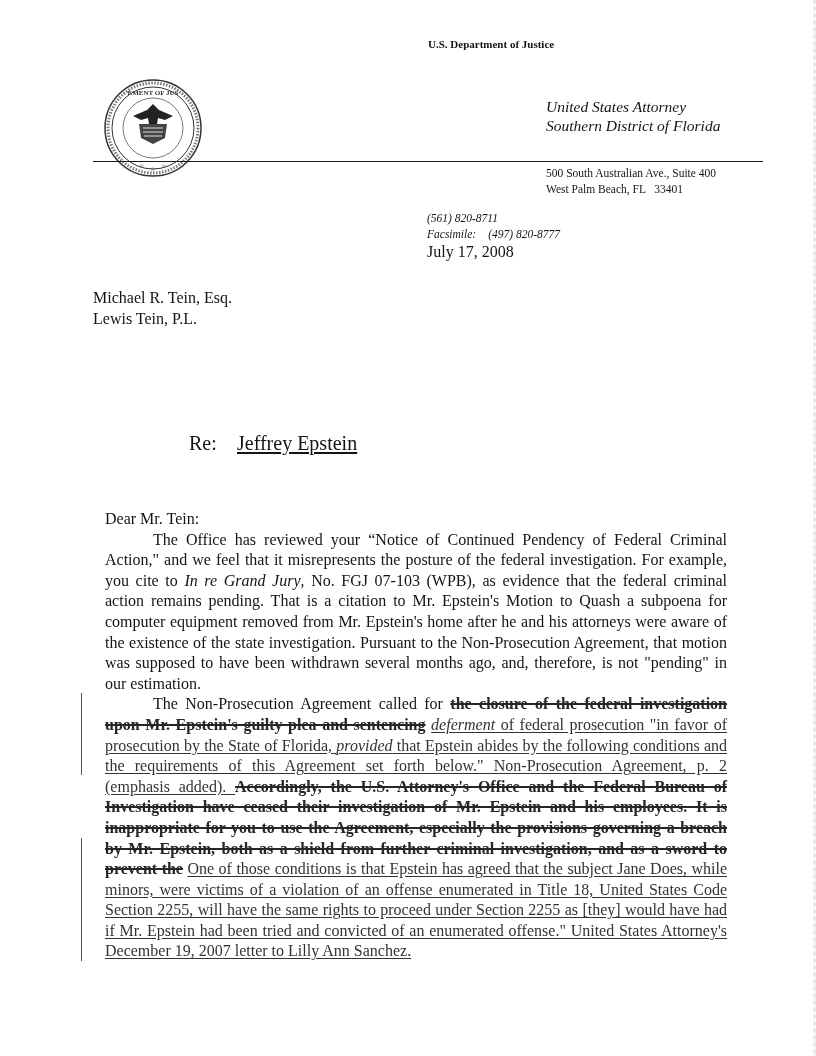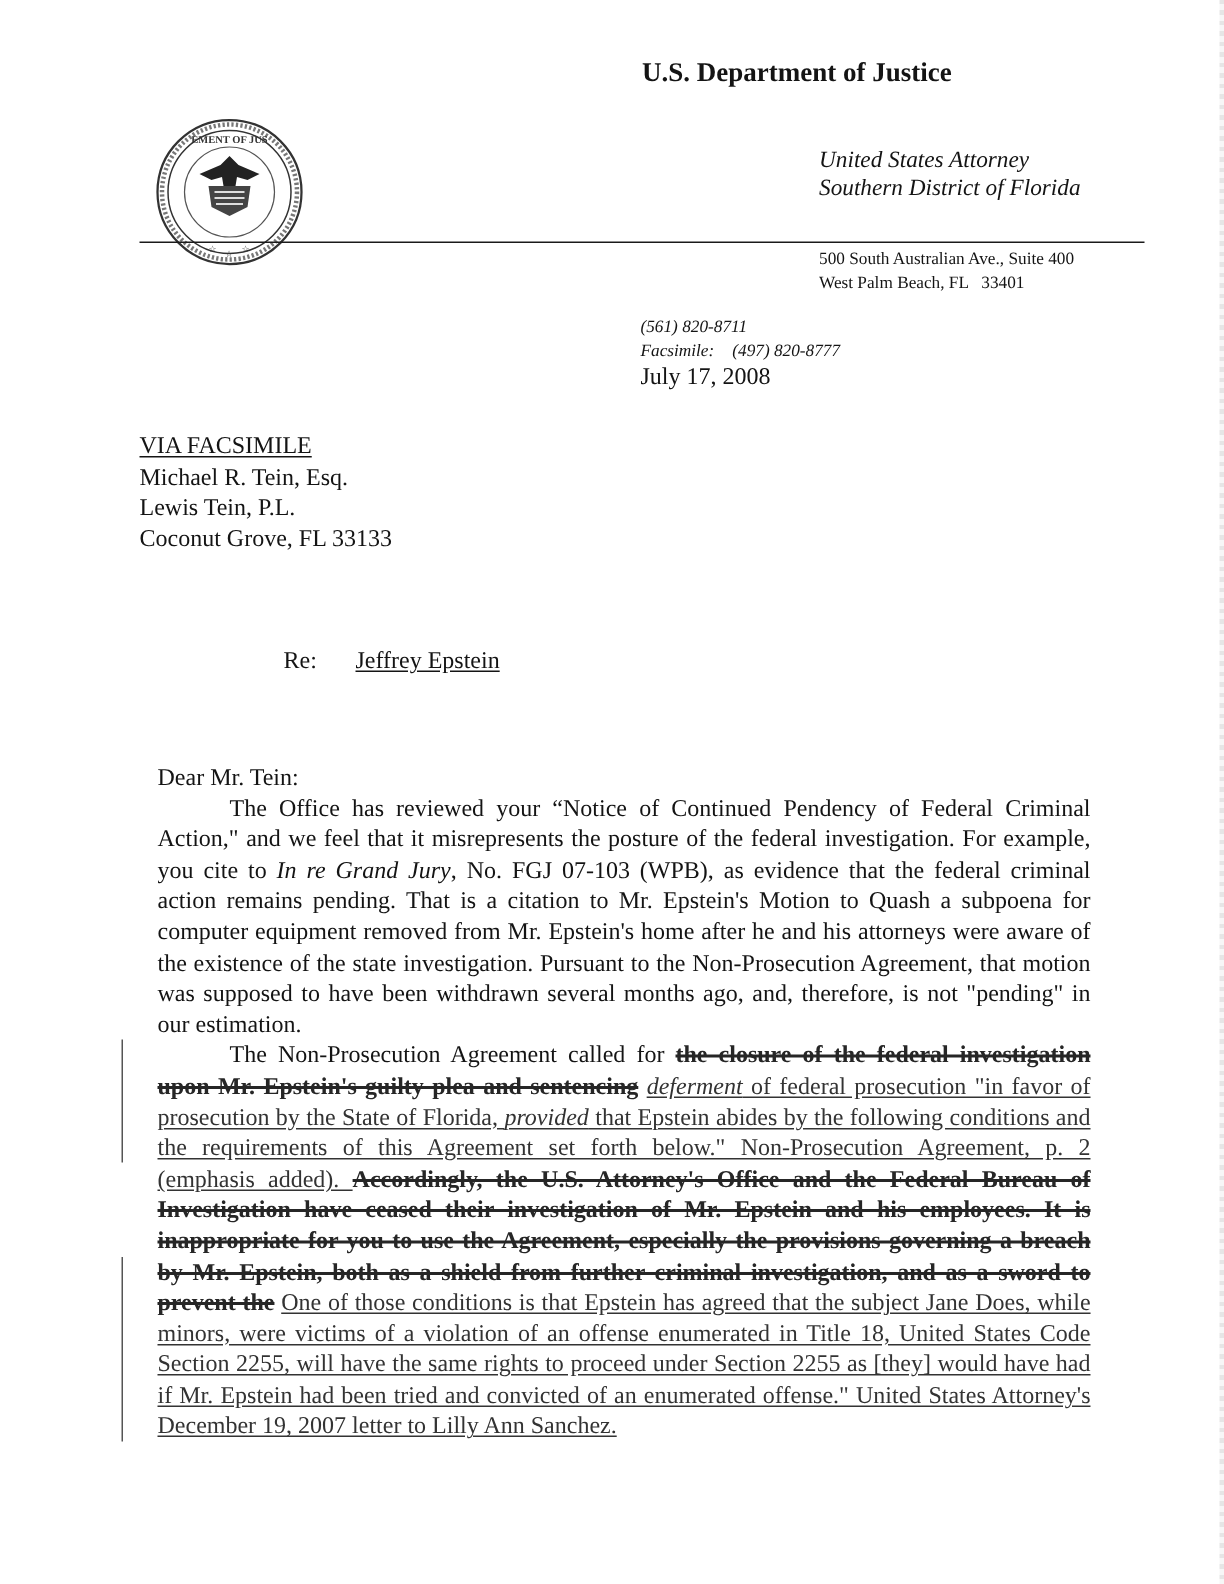--- a/index.html
+++ b/index.html
@@ -1,29 +1,29 @@
 <!DOCTYPE html>
 <html><head>
 <meta charset="utf-8">
 <style>
   html, body { margin: 0; padding: 0; background: #ffffff; }
   body { width: 816px; height: 1056px; position: relative; overflow: hidden;
          font-family: "Liberation Serif", serif; color: #141414; }
   .abs { position: absolute; }
-  .agency { left: 428px; top: 38px; font-size: 18px; font-weight: bold; }
+  .agency { left: 428px; top: 38px; font-size: 11px; font-weight: bold; }
   .seal { left: 103px; top: 78px; width: 100px; height: 102px; }
   .office { left: 546px; top: 97px; font-size: 15.5px; font-style: italic; line-height: 19px; }
   .rule { left: 93px; top: 161px; width: 670px; height: 0; border-top: 1.6px solid #1a1a1a; }
   .addr { left: 546px; top: 166px; font-size: 11.5px; line-height: 15.5px; }
   .phones { left: 427px; top: 211px; font-size: 11.5px; font-style: italic; line-height: 15.5px; }
   .phones .sp { display: inline-block; width: 12px; }
   .date { left: 427px; top: 243px; font-size: 16px; }
   .recip { left: 93px; top: 288px; font-size: 16px; line-height: 20.5px; }
   .recip .u { text-decoration: underline; text-underline-offset: 2px; }
-  .re { left: 189px; top: 432px; font-size: 16px; }
+  .re { left: 189px; top: 432px; font-size: 20px; }
   .re .lbl { display: inline-block; width: 48px; }
   .re .subj { text-decoration: underline; text-underline-offset: 2px; }
   .body { left: 93px; top: 509px; width: 622px; font-size: 16px; line-height: 20.6px; margin-left: 12px; }
   .body p { margin: 0; text-align: justify; }
   .body .ind { text-indent: 48px; }
   .del { text-decoration: line-through; text-decoration-thickness: 1.5px; font-weight: bold; color: #262626; }
   .ins { text-decoration: underline; text-underline-offset: 2px; color: #333; }
   .changebar { width: 0; border-left: 1.2px solid #555; }
   .scanedge { left: 813px; top: 0; width: 3px; height: 1056px;
               background: repeating-linear-gradient(180deg, #e6e6e6 0 3px, #f7f7f7 3px 7px); }
@@ -60,24 +60,22 @@
 </div>
 
 <div class="abs phones">
   <div>(561) 820-8711</div>
   <div><span>Facsimile:</span><span class="sp"></span><span>(497) 820-8777</span></div>
 </div>
 
 <div class="abs date">July 17, 2008</div>
 
 <div class="abs recip">
-  <div class="u">VIA FACSIMILE</div>
   <div>Michael R. Tein, Esq.</div>
   <div>Lewis Tein, P.L.</div>
-  <div>Coconut Grove, FL 33133</div>
 </div>
 
 <div class="abs re">
   <span class="lbl">Re:</span><span class="subj">Jeffrey Epstein</span>
 </div>
 
 <div class="abs changebar" style="left:81px; top:693px; height:82px;"></div>
 <div class="abs changebar" style="left:81px; top:838px; height:123px;"></div>
 
 <div class="abs body">

